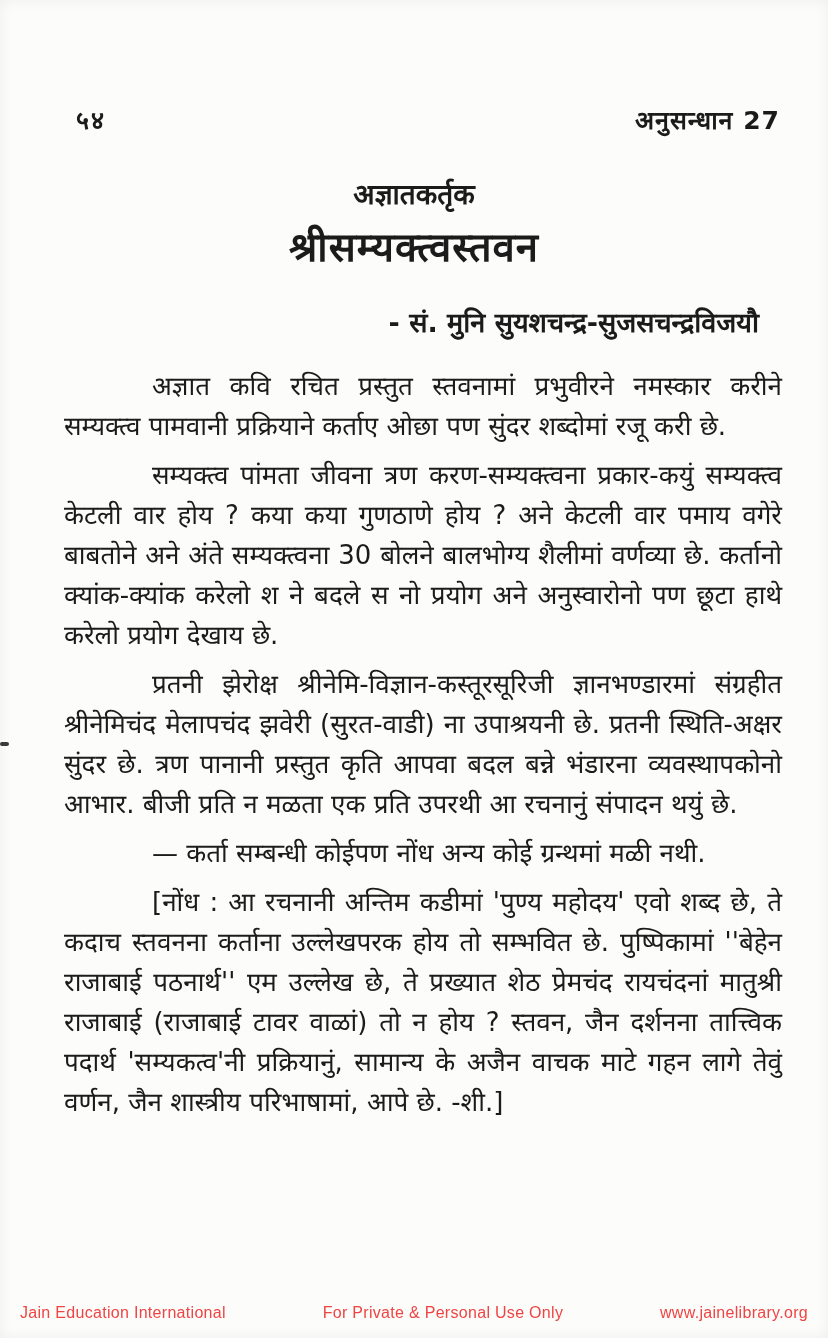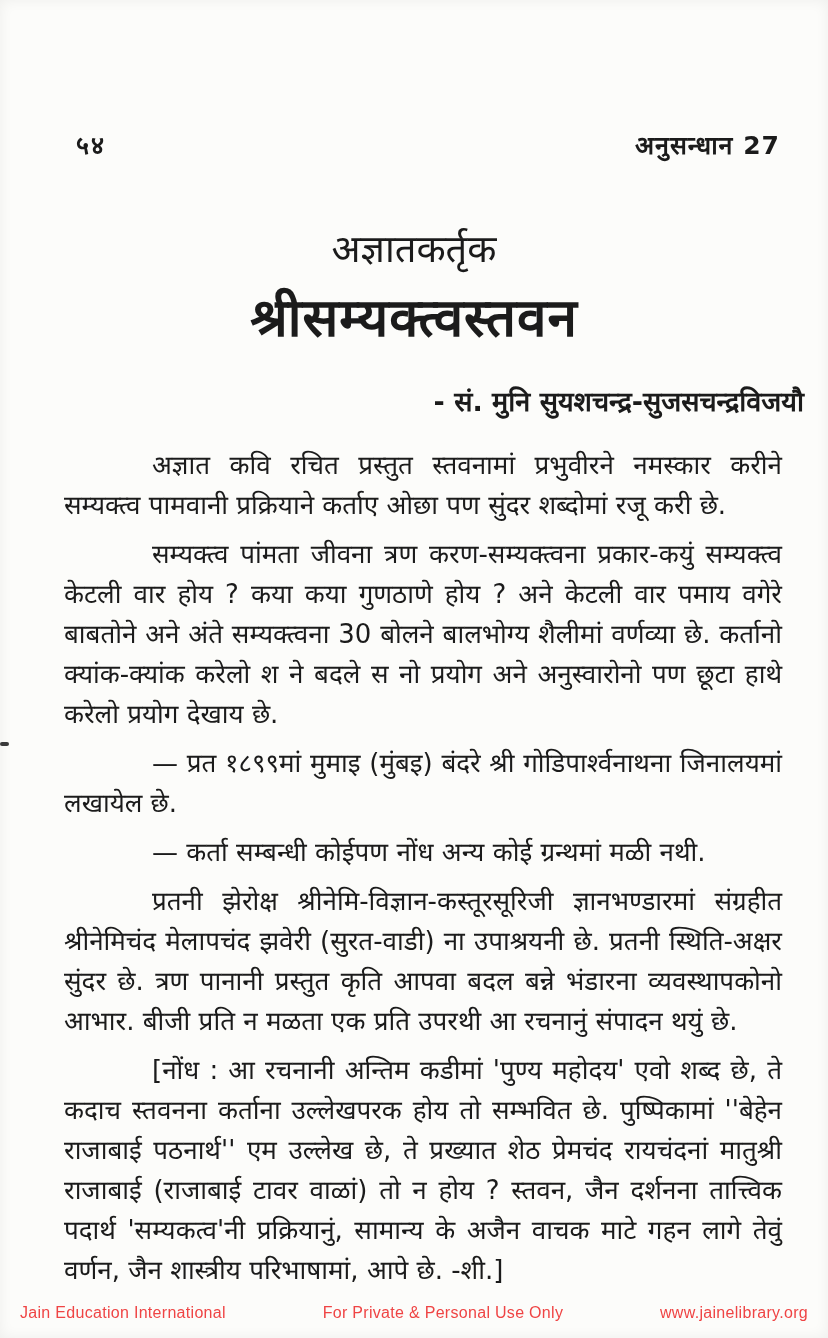--- a/index.html
+++ b/index.html
@@ -14,40 +14,39 @@
     overflow: hidden;
     box-shadow: inset 0 0 14px rgba(0,0,0,0.06);
   }
   .header-row {
     display: flex;
     justify-content: space-between;
     align-items: baseline;
     padding: 102px 48px 0 76px;
     font-size: 25px;
     font-weight: bold;
-    margin-top: 25px;
   }
   .page-num { letter-spacing: 2px; }
   .journal { letter-spacing: 1px; }
   .supertitle {
     text-align: center;
-    margin-top: 60px;
-    font-size: 38px;
-    font-weight: normal;
+    margin-top: 38px;
+    font-size: 28px;
+    font-weight: bold;
   }
   .main-title {
     text-align: center;
     margin-top: 6px;
-    font-size: 53px;
+    font-size: 40px;
     font-weight: bold;
     letter-spacing: 1px;
   }
   .byline {
     text-align: right;
-    padding-right: 24px;
+    padding-right: 69px;
     margin-top: 30px;
     font-size: 27px;
     font-weight: bold;
   }
   .body-text {
     margin: 26px 46px 11px 64px;
     font-size: 26px;
     line-height: 40px;
     text-align: justify;
     font-weight: 500;
@@ -92,23 +91,22 @@
 
   <div class="supertitle">अज्ञातकर्तृक</div>
 
   <div class="main-title">श्रीसम्यक्त्वस्तवन</div>
 
   <div class="byline">- सं. मुनि सुयशचन्द्र-सुजसचन्द्रविजयौ</div>
 
   <div class="body-text">
     <p>अज्ञात कवि रचित प्रस्तुत स्तवनामां प्रभुवीरने नमस्कार करीने सम्यक्त्व पामवानी प्रक्रियाने कर्ताए ओछा पण सुंदर शब्दोमां रजू करी छे.</p>
     <p>सम्यक्त्व पांमता जीवना त्रण करण-सम्यक्त्वना प्रकार-कयुं सम्यक्त्व केटली वार होय ? कया कया गुणठाणे होय ? अने केटली वार पमाय वगेरे बाबतोने अने अंते सम्यक्त्वना 30 बोलने बालभोग्य शैलीमां वर्णव्या छे. कर्तानो क्यांक-क्यांक करेलो श ने बदले स नो प्रयोग अने अनुस्वारोनो पण छूटा हाथे करेलो प्रयोग देखाय छे.</p>
-    <p>— प्रत १८९९मां मुमाइ (मुंबइ) बंदरे श्री गोडिपार्श्वनाथना जिनालयमां लखायेल छे.</p>
+    <p>प्रतनी झेरोक्ष श्रीनेमि-विज्ञान-कस्तूरसूरिजी ज्ञानभण्डारमां संग्रहीत श्रीनेमिचंद मेलापचंद झवेरी (सुरत-वाडी) ना उपाश्रयनी छे. प्रतनी स्थिति-अक्षर सुंदर छे. त्रण पानानी प्रस्तुत कृति आपवा बदल बन्ने भंडारना व्यवस्थापकोनो आभार. बीजी प्रति न मळता एक प्रति उपरथी आ रचनानुं संपादन थयुं छे.</p>
     <p>— कर्ता सम्बन्धी कोईपण नोंध अन्य कोई ग्रन्थमां मळी नथी.</p>
-    <p>प्रतनी झेरोक्ष श्रीनेमि-विज्ञान-कस्तूरसूरिजी ज्ञानभण्डारमां संग्रहीत श्रीनेमिचंद मेलापचंद झवेरी (सुरत-वाडी) ना उपाश्रयनी छे. प्रतनी स्थिति-अक्षर सुंदर छे. त्रण पानानी प्रस्तुत कृति आपवा बदल बन्ने भंडारना व्यवस्थापकोनो आभार. बीजी प्रति न मळता एक प्रति उपरथी आ रचनानुं संपादन थयुं छे.</p>
     <p class="note">[नोंध : आ रचनानी अन्तिम कडीमां 'पुण्य महोदय' एवो शब्द छे, ते कदाच स्तवनना कर्ताना उल्लेखपरक होय तो सम्भवित छे. पुष्पिकामां ''बेहेन राजाबाई पठनार्थ'' एम उल्लेख छे, ते प्रख्यात शेठ प्रेमचंद रायचंदनां मातुश्री राजाबाई (राजाबाई टावर वाळां) तो न होय ? स्तवन, जैन दर्शनना तात्त्विक पदार्थ 'सम्यकत्व'नी प्रक्रियानुं, सामान्य के अजैन वाचक माटे गहन लागे तेवुं वर्णन, जैन शास्त्रीय परिभाषामां, आपे छे. -शी.]</p>
   </div>
 
   <div class="scan-artifact"></div>
 
   <div class="footer-row">
     <span>Jain Education International</span>
     <span>For Private &amp; Personal Use Only</span>
     <span>www.jainelibrary.org</span>
   </div>

